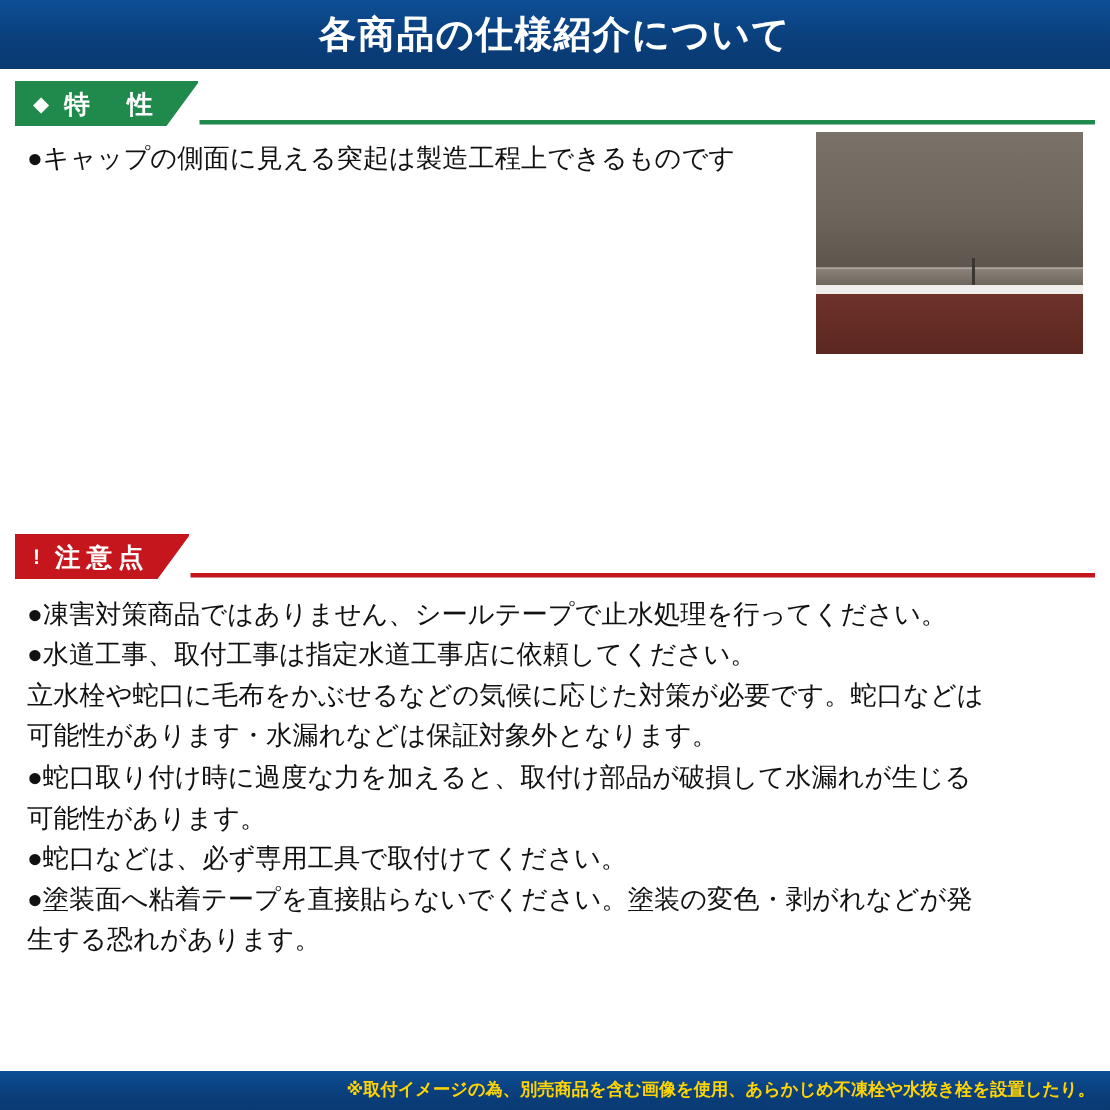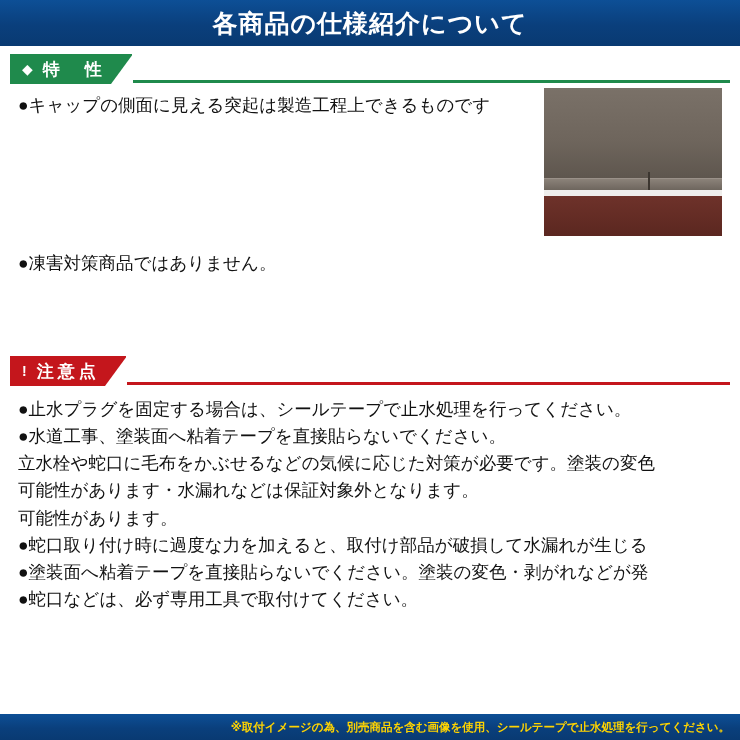--- a/index.html
+++ b/index.html
@@ -230,43 +230,43 @@
 
     <div class="feature-photo">
       <div class="photo-cap-top"></div>
       <div class="photo-cap-edge"></div>
       <div class="photo-nub"></div>
       <div class="photo-gap"></div>
       <div class="photo-base"></div>
     </div>
 
     <div class="body-block feature-text-bottom">
-      <p class="para">●凍害対策商品ではありません。</p>
     </div>
   </div>
 
   <div class="caution-section">
 
     <div class="section-heading">
       <div class="ribbon red">
         <span class="ribbon-mark">!</span>
         <span class="ribbon-label">注意点</span>
       </div>
       <div class="heading-rule red"></div>
     </div>
 
     <div class="body-block caution-text">
-      <p class="para tight">●止水プラグを固定する場合は、シールテープで止水処理を行ってください。</p>
-      <p class="para tight">●水道工事、塗装面へ粘着テープを直接貼らないでください。</p>
-      <p class="para tight">立水栓や蛇口に毛布をかぶせるなどの気候に応じた対策が必要です。塗装の変色</p>
+      <p class="para tight">●凍害対策商品ではありません、シールテープで止水処理を行ってください。</p>
+      <p class="para tight">●水道工事、取付工事は指定水道工事店に依頼してください。</p>
+      <p class="para tight">立水栓や蛇口に毛布をかぶせるなどの気候に応じた対策が必要です。蛇口などは</p>
       <p class="para tight">可能性があります・水漏れなどは保証対象外となります。</p>
+      <p class="para tight">●蛇口取り付け時に過度な力を加えると、取付け部品が破損して水漏れが生じる</p>
       <p class="para tight">可能性があります。</p>
-      <p class="para tight">●蛇口取り付け時に過度な力を加えると、取付け部品が破損して水漏れが生じる</p>
+      <p class="para tight">●蛇口などは、必ず専用工具で取付けてください。</p>
       <p class="para tight">●塗装面へ粘着テープを直接貼らないでください。塗装の変色・剥がれなどが発</p>
-      <p class="para tight">●蛇口などは、必ず専用工具で取付けてください。</p>
+      <p class="para tight">生する恐れがあります。</p>
     </div>
   </div>
 
   <div class="footer">
-    <div class="footer-note">※取付イメージの為、別売商品を含む画像を使用、シールテープで止水処理を行ってください。</div>
+    <div class="footer-note">※取付イメージの為、別売商品を含む画像を使用、あらかじめ不凍栓や水抜き栓を設置したり。</div>
   </div>
 
 </div>
 
 </body></html>

